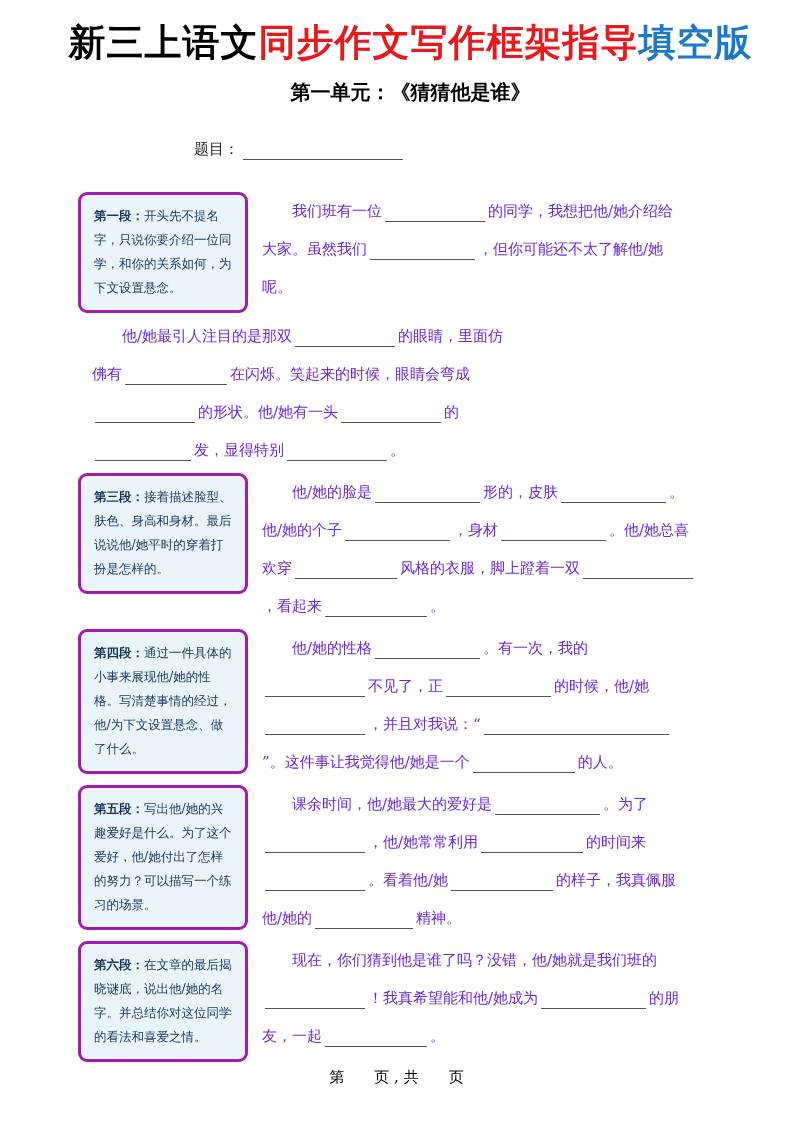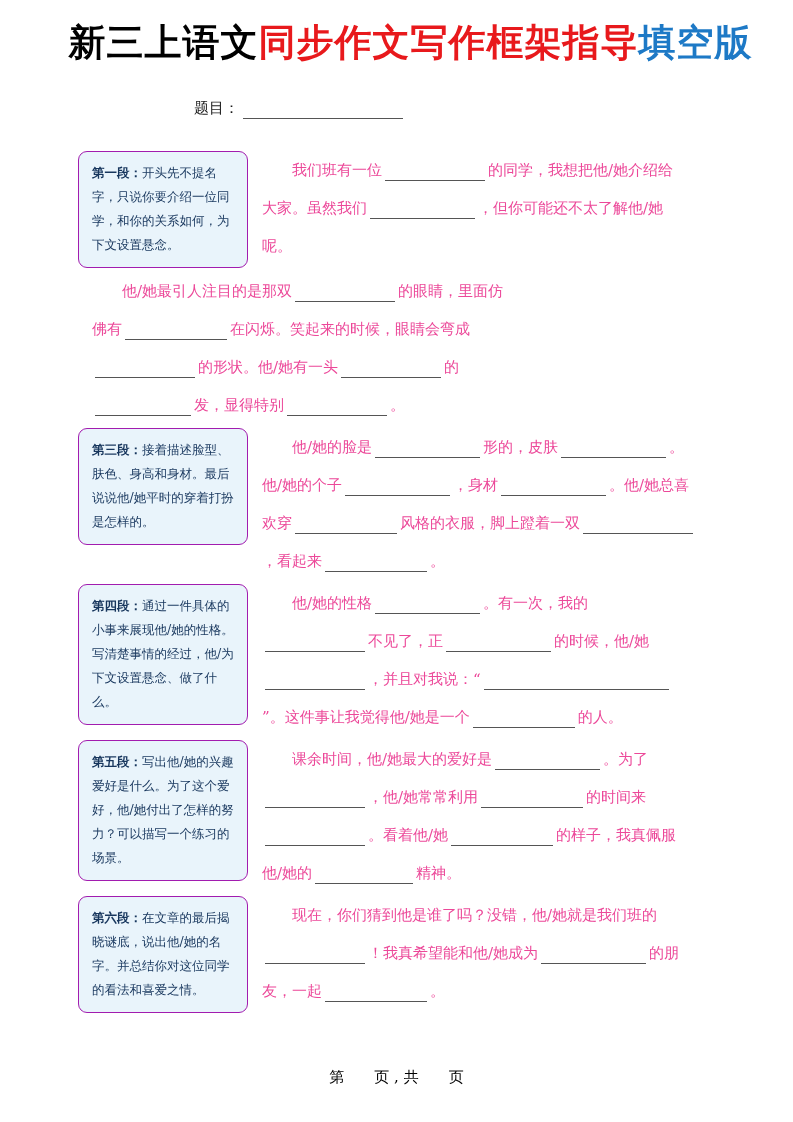--- a/index.html
+++ b/index.html
@@ -44,35 +44,35 @@
   .section {
     display:flex;
     align-items:flex-start;
     margin-bottom:4px;
   }
   .guide-box {
     flex:0 0 170px;
     box-sizing:border-box;
     width:170px;
     background:#e9f4fb;
-    border:1px solid #a21caf;
+    border:3px solid #a21caf;
     border-radius:9px;
     padding:9px 13px 10px 13px;
     font-size:12.5px;
     line-height:1.92;
     color:#17365d;
   }
   .guide-label { font-weight:bold; }
   .body-text {
     flex:1 1 auto;
     margin-left:14px;
     font-size:15px;
     line-height:38px;
     text-indent:2em;
-    color:#ec4899;
+    color:#6d28d9;
   }
   .blank {
     display:inline-block;
     border-bottom:1px solid #555555;
     height:1em;
     vertical-align:-0.45em;
     margin:0 3px;
     text-indent:0;
   }
   .topic-blank { width:160px; margin-left:4px; }
@@ -89,20 +89,21 @@
 </style>
 </head>
 <body>
 
 <div class="page">
 
   <div class="title">
     <span style="color: rgb(0, 0, 0);">新三上语文</span><span style="color: rgb(232, 25, 28);">同步作文写作框架指导</span><span style="color: rgb(29, 121, 198);">填空版</span>
   </div>
 
+  <div class="subtitle">第一单元：《猜猜他是谁》</div>
 
   <div class="topic-row">
     <span>题目：</span><span class="blank topic-blank"></span>
   </div>
 
   <div class="sections">
 
     <div class="section">
       <div class="guide-box">
         <span class="guide-label">第一段：</span><span class="guide-text">开头先不提名字，只说你要介绍一位同学，和你的关系如何，为下文设置悬念。</span>

